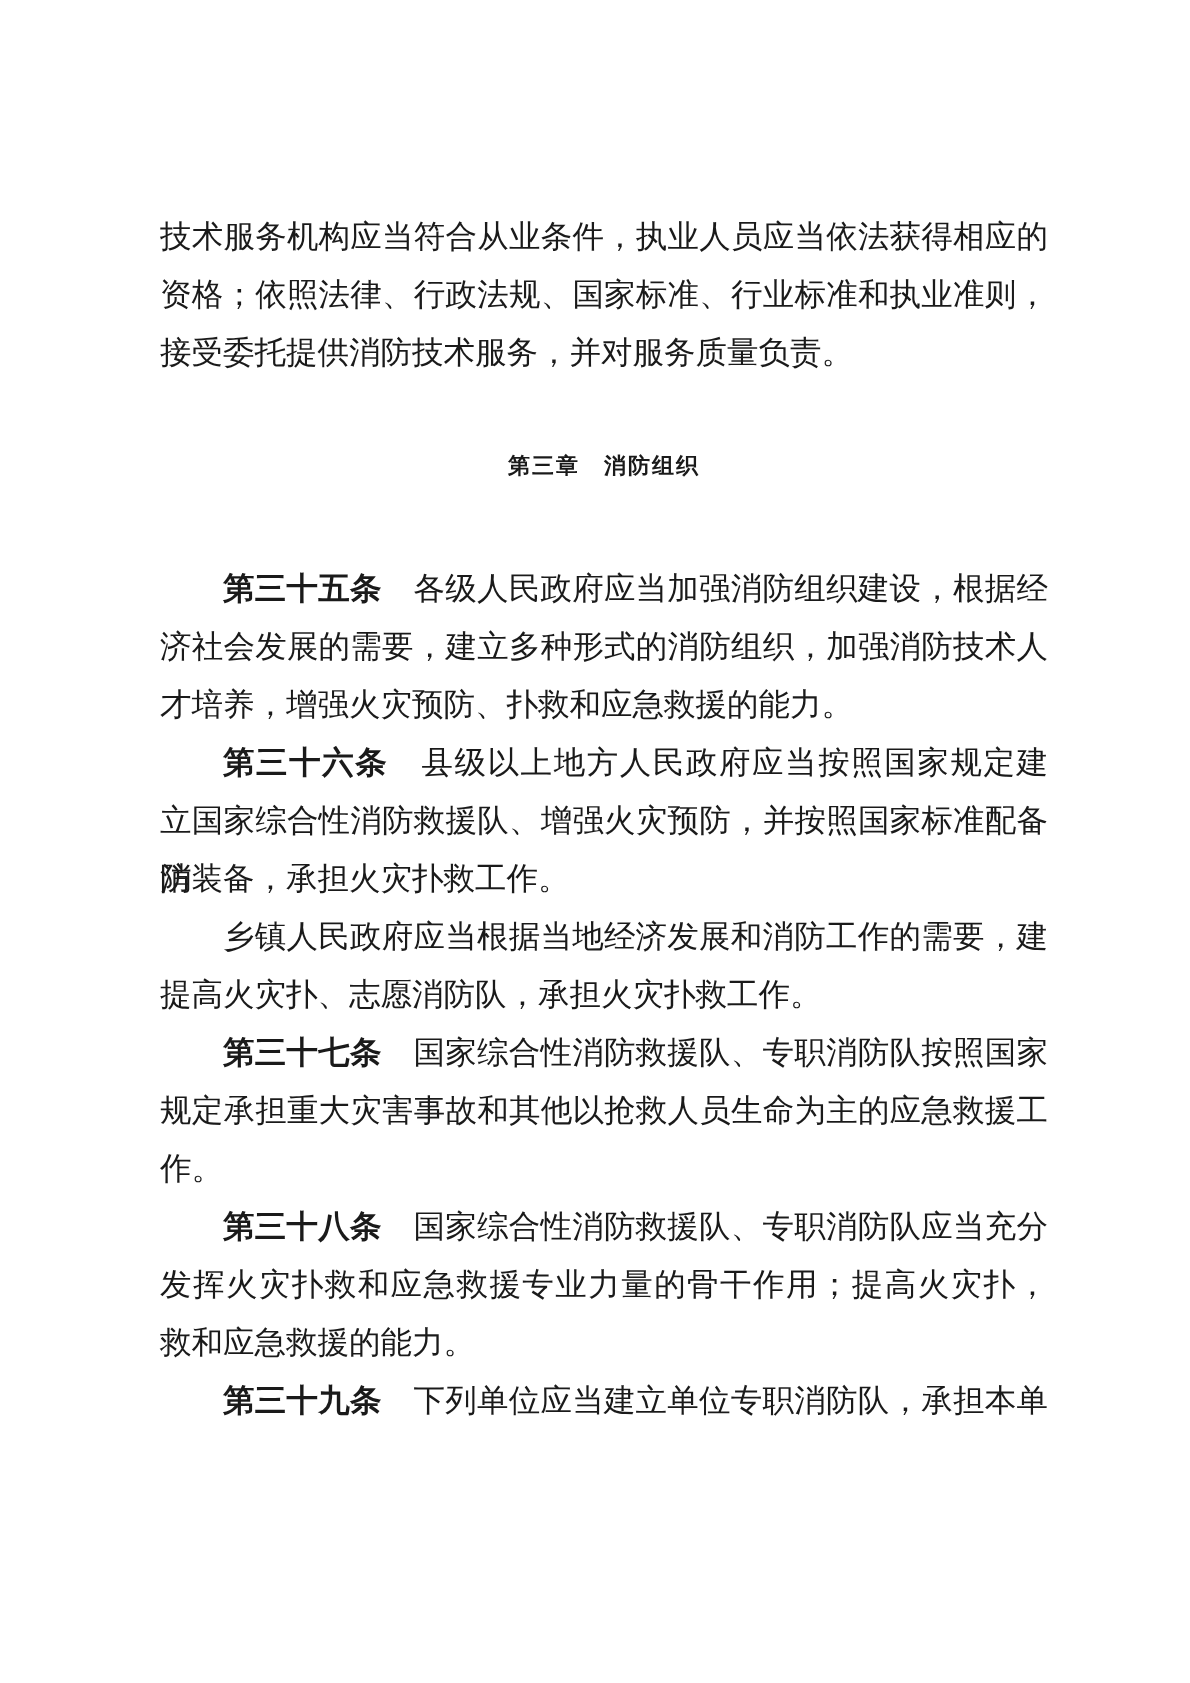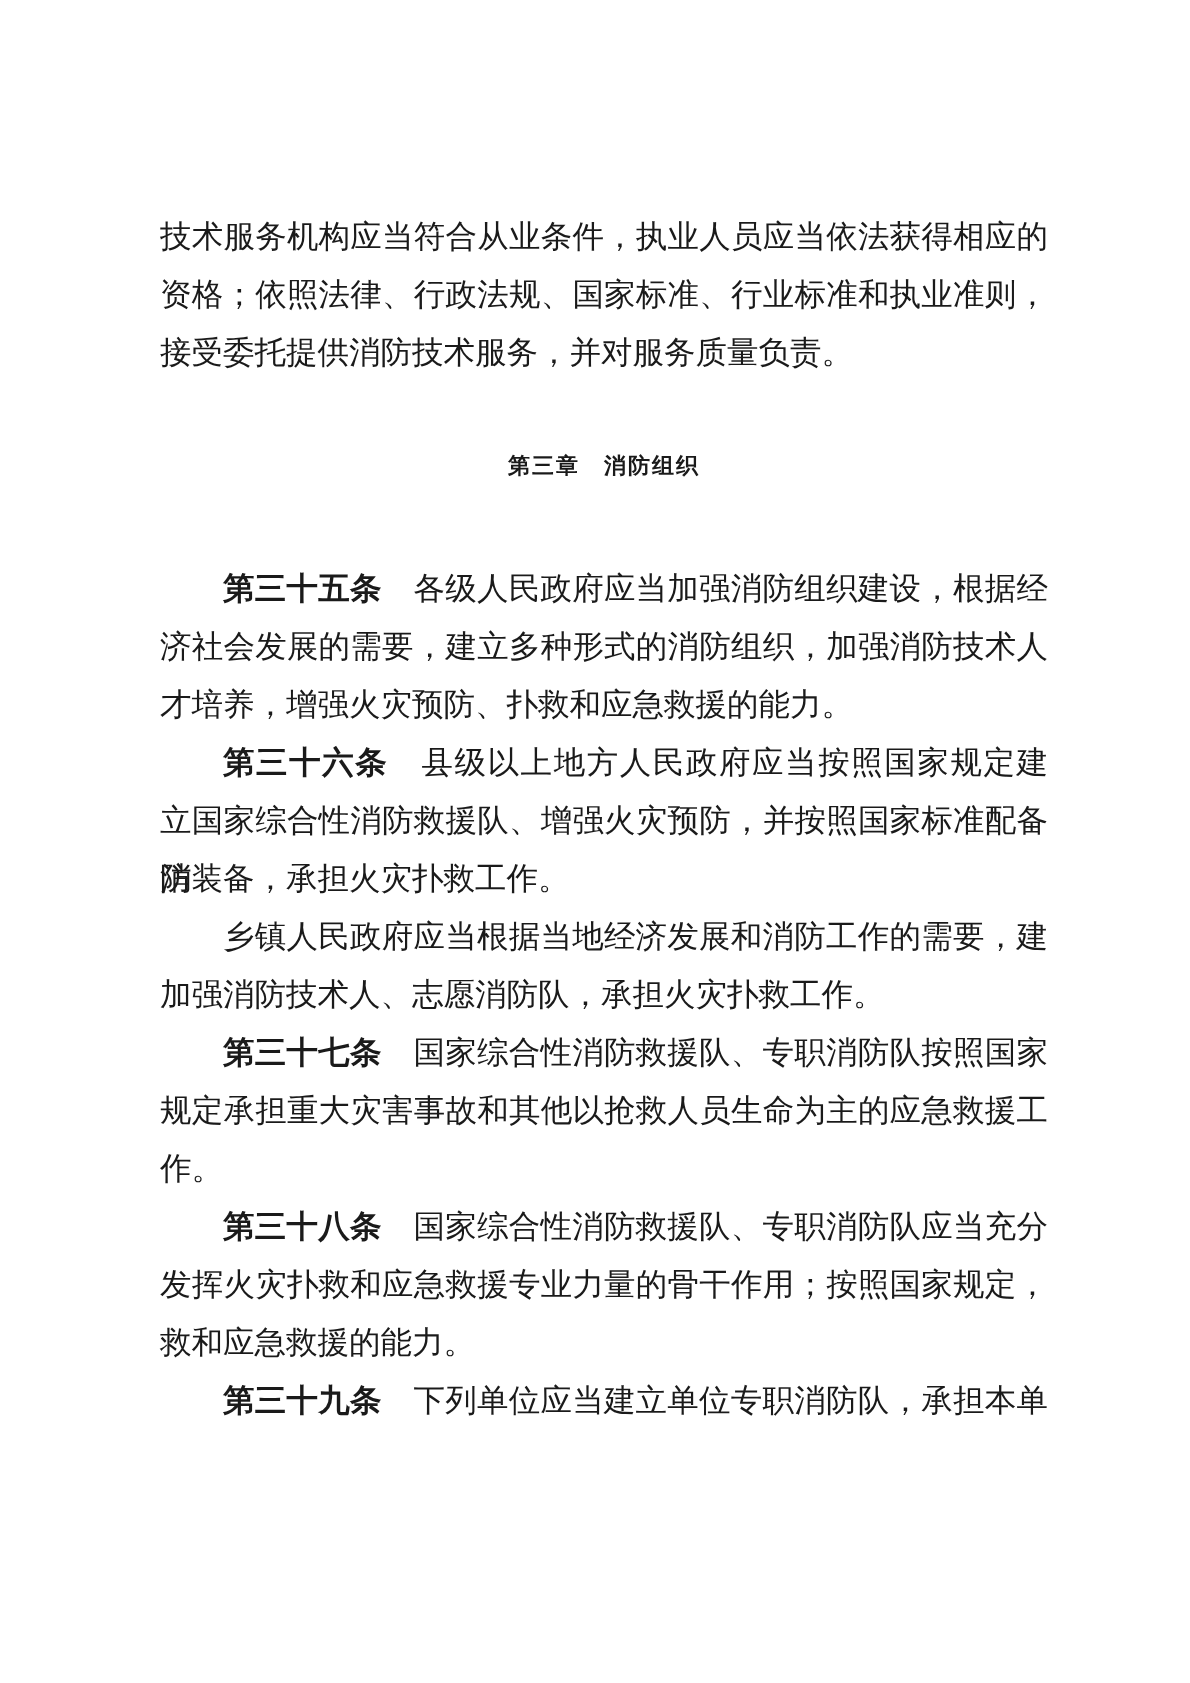--- a/index.html
+++ b/index.html
@@ -83,32 +83,32 @@
     </section>
 
     <section class="para">
       <div class="line full indent"><b class="term">第三十六条</b><span>　县级以上地方人民政府应当按照国家规定建</span></div>
       <div class="line full">立国家综合性消防救援队、增强火灾预防，并按照国家标准配备消</div>
       <div class="line">防装备，承担火灾扑救工作。</div>
     </section>
 
     <section class="para">
       <div class="line full indent">乡镇人民政府应当根据当地经济发展和消防工作的需要，建</div>
-      <div class="line">加强消防技术人、志愿消防队，承担火灾扑救工作。</div>
+      <div class="line">提高火灾扑、志愿消防队，承担火灾扑救工作。</div>
     </section>
 
     <section class="para">
       <div class="line full indent"><b class="term">第三十七条</b><span>　国家综合性消防救援队、专职消防队按照国家</span></div>
       <div class="line full">规定承担重大灾害事故和其他以抢救人员生命为主的应急救援工</div>
       <div class="line">作。</div>
     </section>
 
     <section class="para">
       <div class="line full indent"><b class="term">第三十八条</b><span>　国家综合性消防救援队、专职消防队应当充分</span></div>
-      <div class="line full">发挥火灾扑救和应急救援专业力量的骨干作用；按照国家规定，</div>
+      <div class="line full">发挥火灾扑救和应急救援专业力量的骨干作用；提高火灾扑，</div>
       <div class="line">救和应急救援的能力。</div>
     </section>
 
     <section class="para">
       <div class="line full indent"><b class="term">第三十九条</b><span>　下列单位应当建立单位专职消防队，承担本单</span></div>
     </section>
 
   </div>
 
   <div class="page-number">—11—</div>

